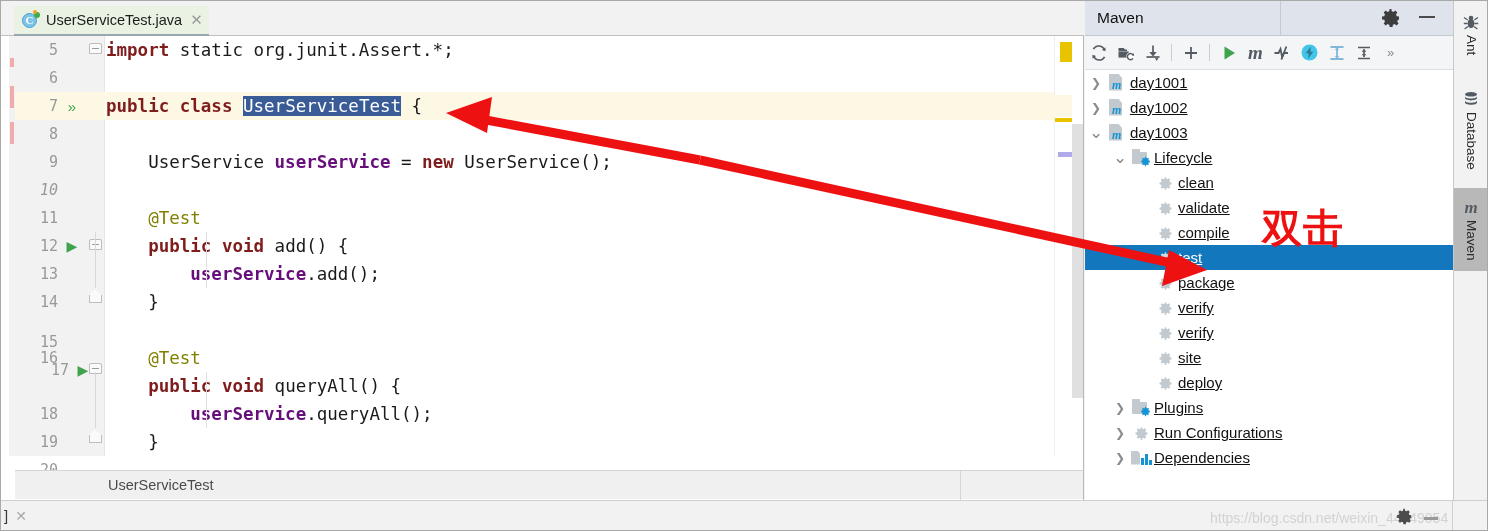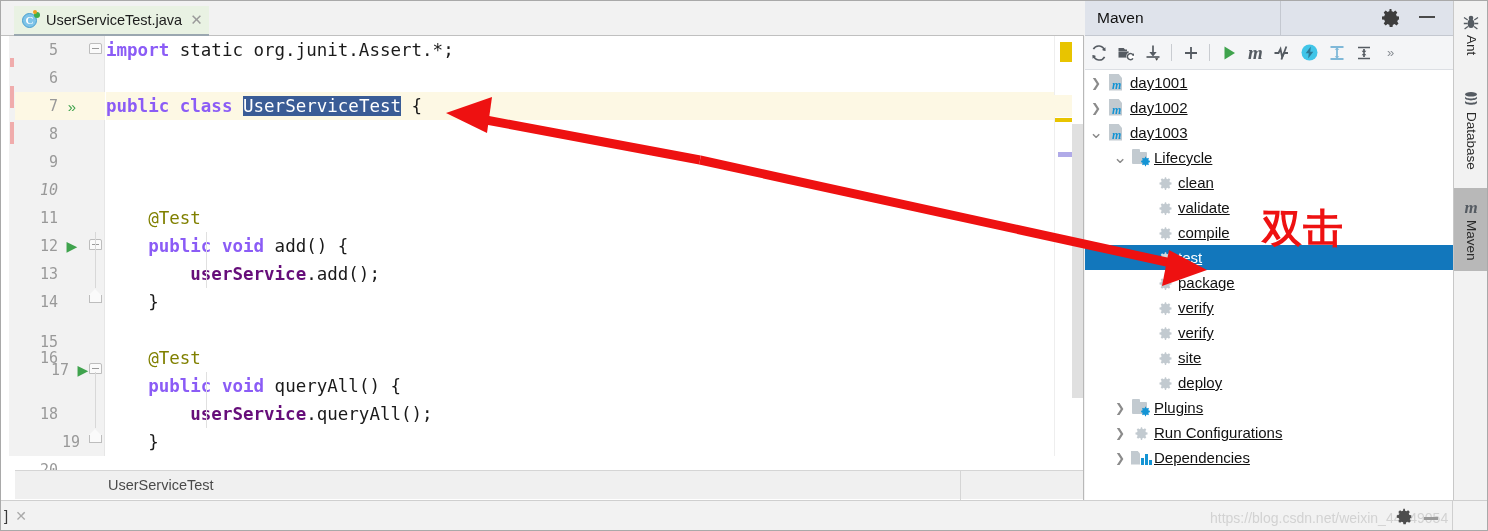--- a/index.html
+++ b/index.html
@@ -174,21 +174,21 @@
   }
   .code-row {
     position: absolute; left: 0; width: 948px; height: 28px;
     line-height: 28px;
     font-family: "DejaVu Sans Mono", monospace;
     font-size: 17.5px;
     white-space: pre;
     color: #1a1a1a;
   }
   .code-row.hl { background: #fdf8e4; }
-  .kw  { color: #8b5cf6; font-weight: bold; }
+  .kw  { color: #7f1d1d; font-weight: bold; }
   .ann { color: #808000; }
   .fld { color: #660e7a; font-weight: bold; }
   .sel { background: #3a5c96; color: #ffffff; }
   .fold-guide-v {
     position: absolute; width: 1px; background: #e0e0e0;
   }
 
   
   #marker-gutter {
     position: absolute; left: 1054px; top: 36px;
@@ -529,21 +529,21 @@
           <span class="ln">17</span>
           <span class="run-mark">▶</span>
           <span class="fold-mark open" style="top: 7px;">
             <i></i>
           </span>
         </div>
         <div class="gutter-row" style="top: 364px;">
           <span class="ln">18</span>
           <span class="run-mark"></span>
         </div>
-        <div class="gutter-row" style="top: 392px; justify-content: flex-end;">
+        <div class="gutter-row" style="top: 392px;">
           <span class="ln">19</span>
           <span class="run-mark"></span>
           <span class="fold-mark close" style="top: 7px;">
             <i></i>
           </span>
         </div>
         <div class="gutter-row" style="top: 420px;">
           <span class="ln">20</span>
           <span class="run-mark"></span>
         </div>
@@ -560,20 +560,21 @@
     <div id="code-area">
 
       <div class="code-row" style="top:0px"><span class="kw">import</span><span> static org.junit.Assert.*;</span></div>
 
       <div class="code-row" style="top:28px"></div>
 
       <div class="code-row hl" style="top:56px"><span class="kw">public</span> <span class="kw">class</span> <span class="sel">UserServiceTest</span><span> {</span></div>
 
       <div class="code-row" style="top:84px"></div>
 
+      <div class="code-row" style="top:112px"><span>    UserService </span><span class="fld">userService</span><span> = </span><span class="kw">new</span><span> UserService();</span></div>
 
       <div class="code-row" style="top:140px"></div>
 
       <div class="code-row" style="top:168px">    <span class="ann">@Test</span></div>
 
       <div class="code-row" style="top:196px">    <span class="kw">public</span> <span class="kw">void</span><span> add() {</span></div>
 
       <div class="code-row" style="top:224px"><span class="fld">        userService</span><span>.add();</span></div>
 
       <div class="code-row" style="top:252px"><span>    }</span></div>

